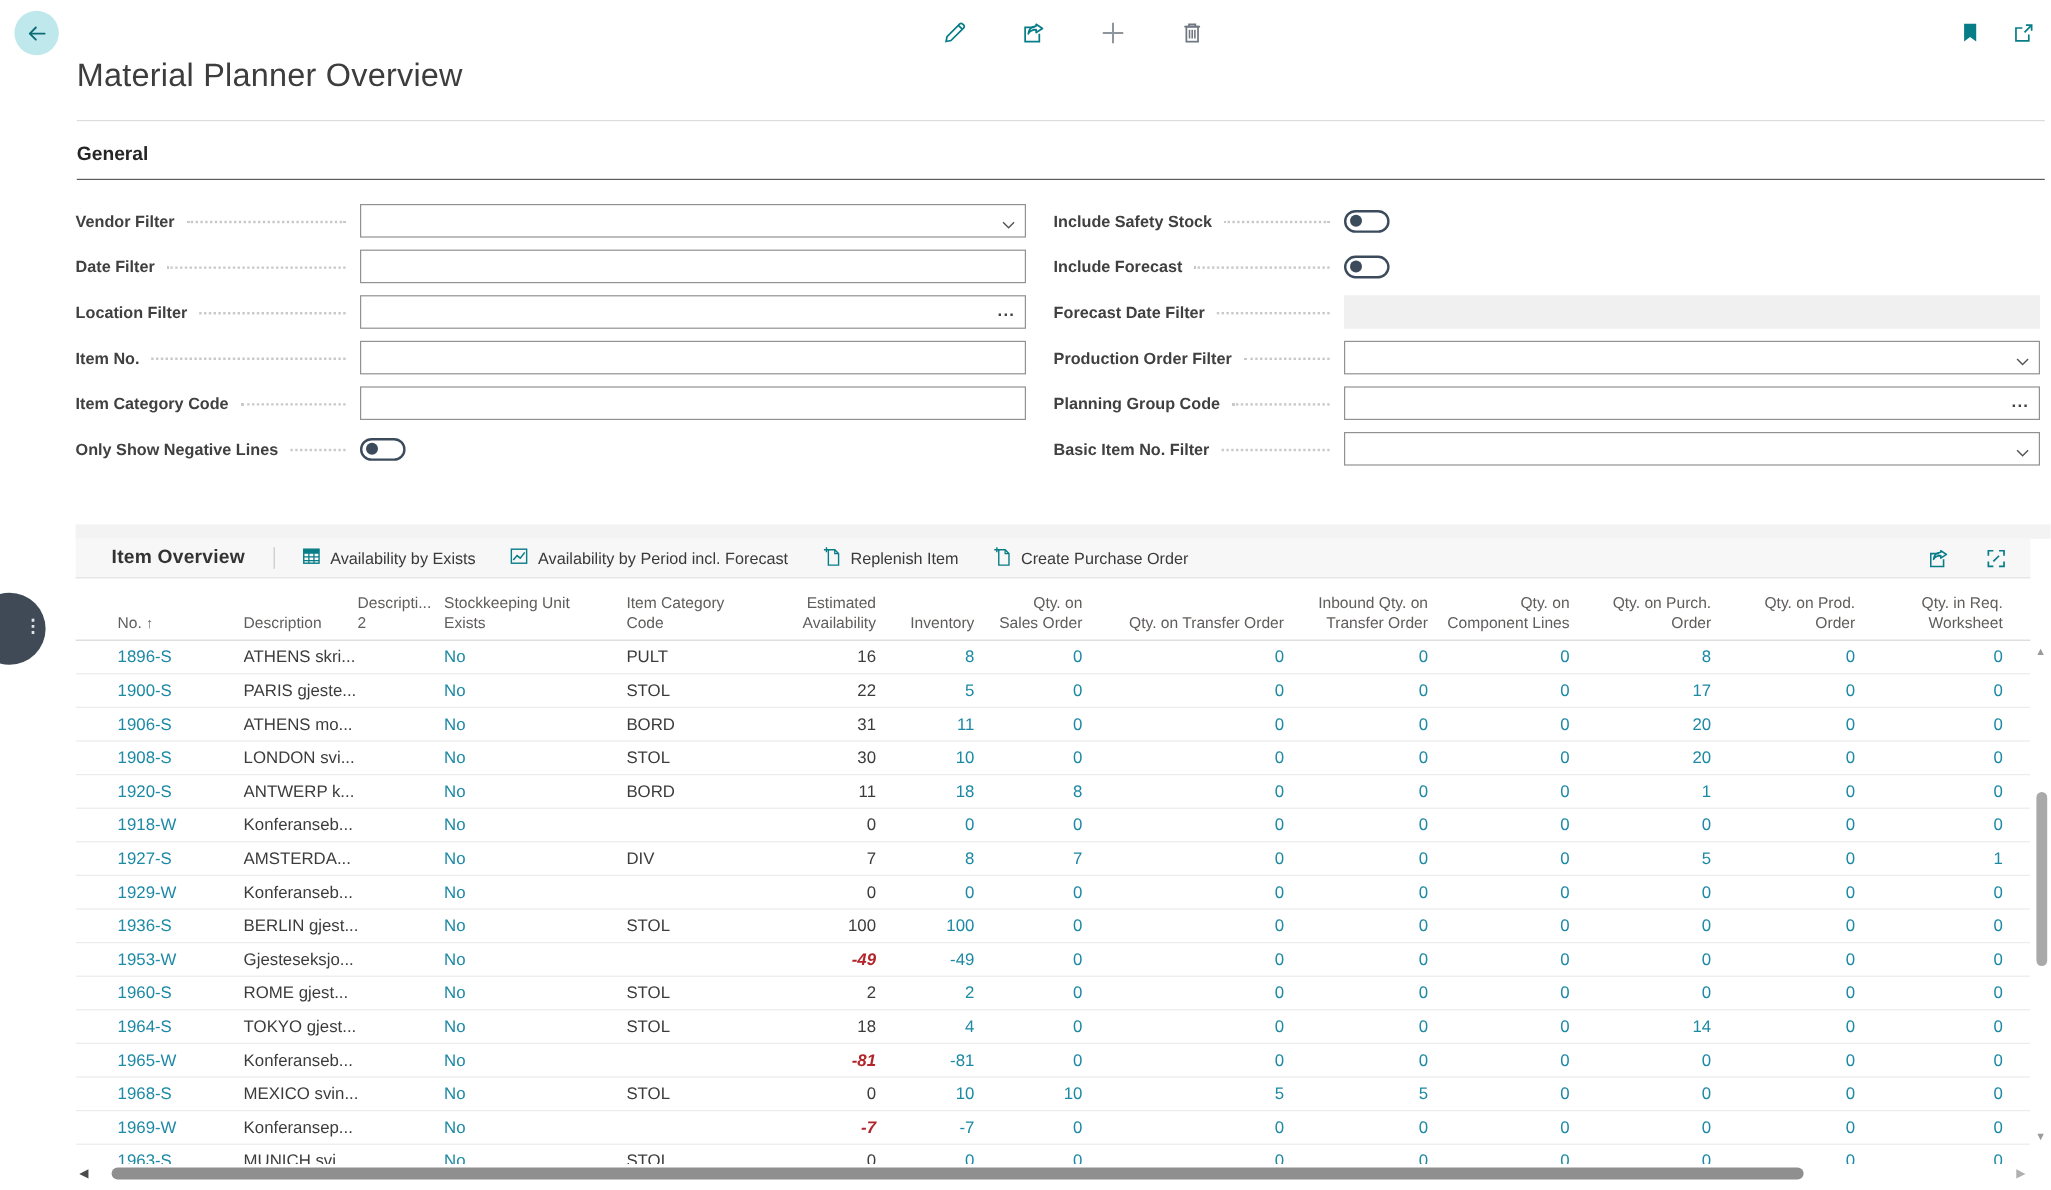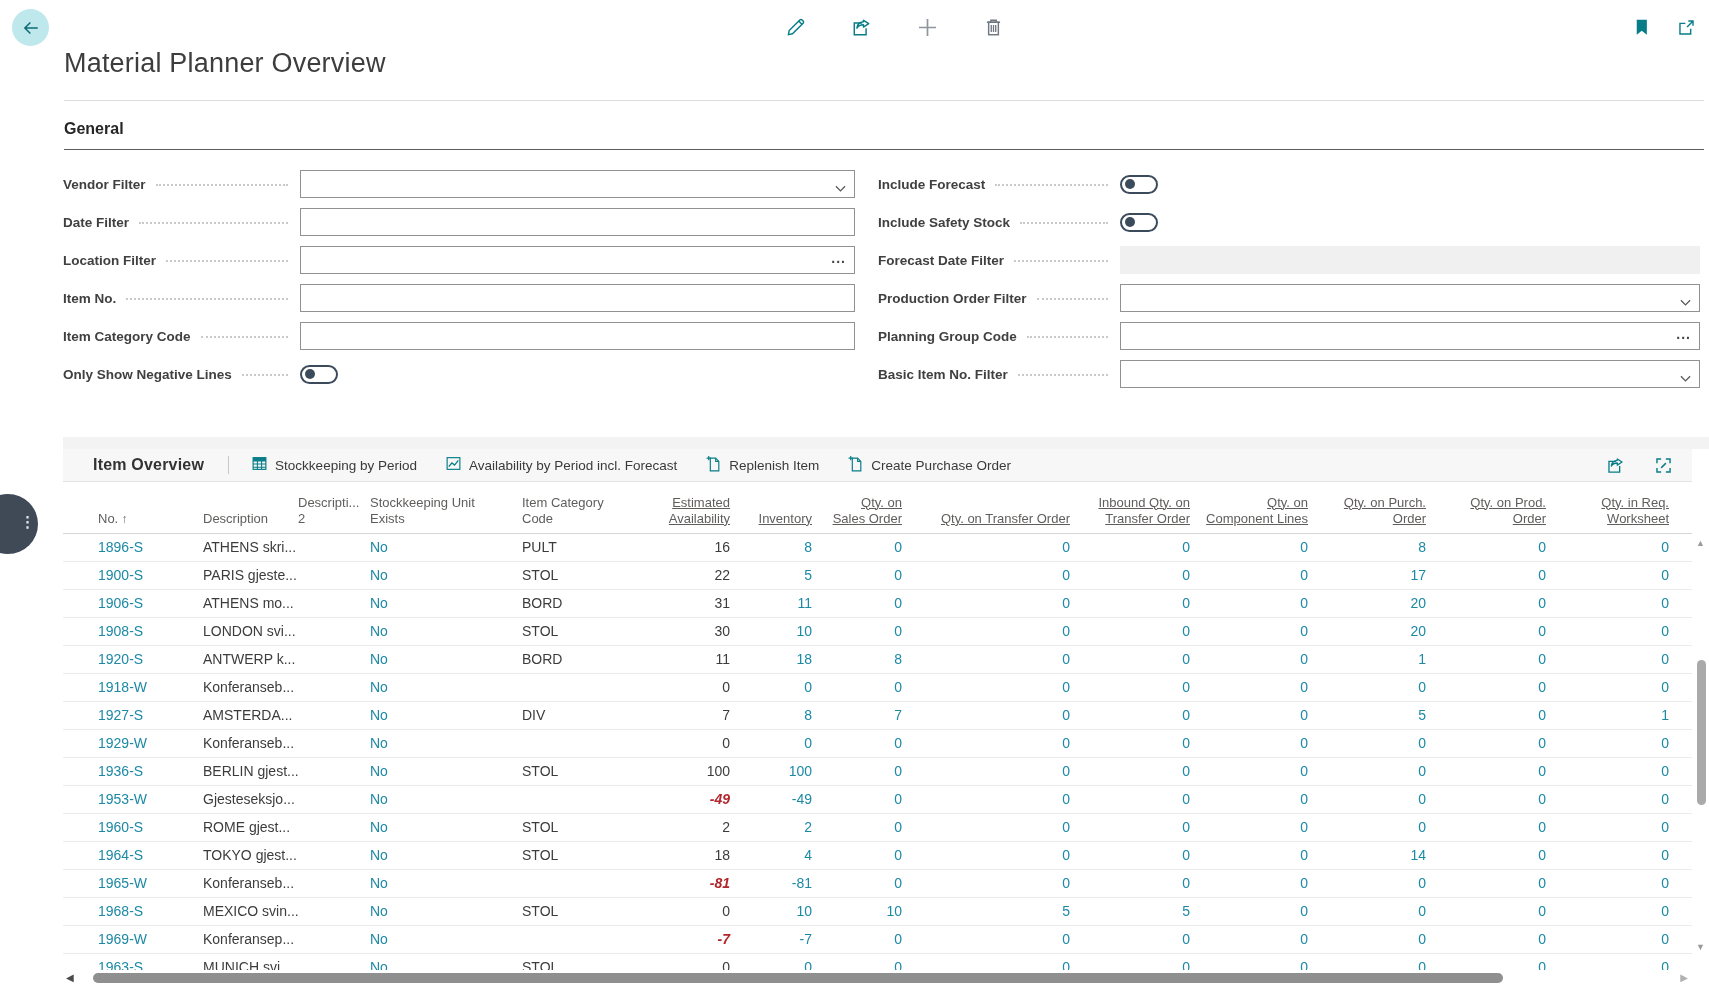--- a/index.html
+++ b/index.html
@@ -45,21 +45,21 @@
   .part-divider { width:1px; height:18px; background:#c8c8c8; margin:0 22px 0 24px; }
   .part-actions { display:flex; align-items:center; gap:28px; }
   .action-btn { display:flex; align-items:center; gap:7px; background:none; border:none; cursor:pointer;
                 font-family:"Liberation Sans",sans-serif; font-size:13.5px; color:#3a3a3a; white-space:nowrap; }
   .strip-right { margin-left:auto; display:flex; gap:18px; padding-right:14px; }
 
   
   .grid-header { position:absolute; left:63px; top:482px; width:1629px; height:52px; display:flex; align-items:flex-end;
                  border-bottom:1px solid #d6d6d6; font-size:13px; color:#605e5c; }
   .gh-cell { white-space:pre-line; line-height:1.25; padding-bottom:6px; overflow:hidden; cursor:pointer; }
-  .gh-cell.right { text-align:right; padding-right:14px;text-decoration:underline; }
+  .gh-cell.right { text-align:right; padding-right:14px; }
   .gh-cell .sort-arrow { color:#6a6a6a; font-size:12px; }
   .grid-rows { position:absolute; left:63px; top:534px; width:1629px; height:436px; overflow:hidden; }
   .g-row { display:flex; height:28px; line-height:27px; border-bottom:1px solid #ececec; font-size:14px; }
   .g-cell { overflow:hidden; white-space:nowrap; }
   .g-cell.right { text-align:right; padding-right:14px; }
   .g-cell.link { color:#1c89a5; cursor:pointer; }
   .g-cell.text { color:#3c3c3c; }
   .g-cell.est  { color:#3c3c3c; }
   .g-cell.est.neg { color:#b2262b; font-weight:700; font-style:italic; }
 
@@ -181,30 +181,30 @@
         <span class="leader"></span>
         <span class="control">
           <span class="toggle">
             <span class="knob"></span>
           </span>
         </span>
       </div>
     </div>
   <div class="filters right" id="filters-right">
       <div class="field-row">
-        <span class="f-label">Include Forecast</span>
+        <span class="f-label">Include Safety Stock</span>
         <span class="leader"></span>
         <span class="control">
           <span class="toggle">
             <span class="knob"></span>
           </span>
         </span>
       </div>
       <div class="field-row">
-        <span class="f-label">Include Safety Stock</span>
+        <span class="f-label">Include Forecast</span>
         <span class="leader"></span>
         <span class="control">
           <span class="toggle">
             <span class="knob"></span>
           </span>
         </span>
       </div>
       <div class="field-row">
         <span class="f-label">Forecast Date Filter</span>
         <span class="leader"></span>
@@ -249,21 +249,21 @@
   <div class="part-strip">
     <span class="part-caption">Item Overview</span>
     <span class="part-divider"></span>
     <span class="part-actions" id="part-actions">
         <button class="action-btn">
           <span><svg width="17" height="17" viewBox="0 0 16 16">
               <rect x="2" y="2.5" width="12" height="11" fill="none" stroke="#077d88" stroke-width="1.1"></rect>
               <path d="M2 5.5h12M2 8.5h12M2 11.5h12M6 5.5v8M10 5.5v8" stroke="#077d88" stroke-width="1"></path>
               <rect x="2" y="2.5" width="12" height="3" fill="#077d88"></rect>
             </svg></span>
-          <span>Stockkeeping by Period</span>
+          <span>Availability by Exists</span>
         </button>
         <button class="action-btn">
           <span><svg width="17" height="17" viewBox="0 0 16 16">
               <rect x="2" y="2.5" width="12" height="11" fill="none" stroke="#077d88" stroke-width="1.1"></rect>
               <path d="M3.5 11l3-3.5 2.5 2 3.5-4.5" fill="none" stroke="#077d88" stroke-width="1.2"></path>
             </svg></span>
           <span>Availability by Period incl. Forecast</span>
         </button>
         <button class="action-btn">
           <span><svg width="17" height="17" viewBox="0 0 16 16">

